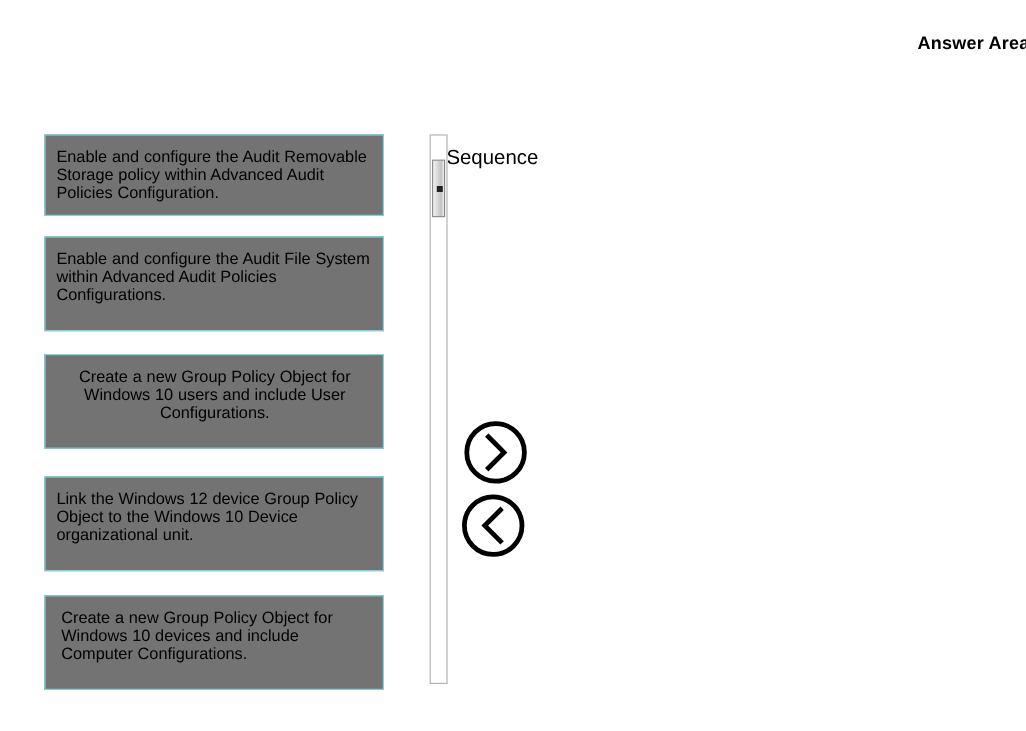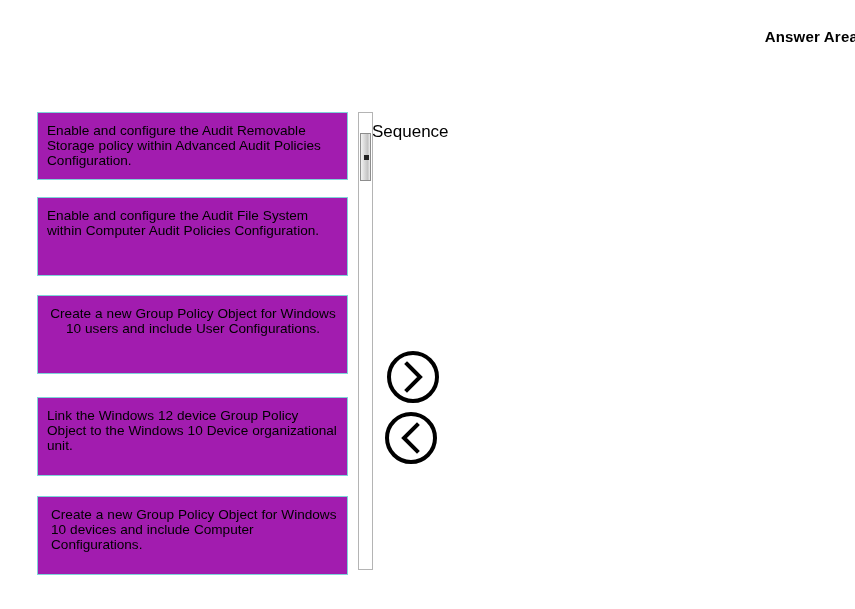--- a/index.html
+++ b/index.html
@@ -65,24 +65,24 @@
     position: absolute;
     left: 37px;
     top: 112px;
     width: 313px;
     height: 458px;
   }
 
   .action-box {
     position: absolute;
     left: 0;
-    width: 311px;
+    width: 283px;
     box-sizing: border-box;
     border: 1px solid #7ed4d8;
-    background: #a21caf;
+    background: #737373;
     padding: 10px 8px 6px 9px;
   }
   .action-box .txt {
     font-size: 13.6px;
     line-height: 15.2px;
     color: #000000;
     word-spacing: 0.2px;
   }
 
   
@@ -155,21 +155,21 @@
   <div class="col-header actions">Actions</div>
   <div class="col-header sequence">Sequence</div>
 
   <div class="actions-panel">
 
     <div class="action-box b0">
       <div class="txt">Enable and configure the Audit Removable Storage policy within Advanced Audit Policies Configuration.</div>
     </div>
 
     <div class="action-box b1">
-      <div class="txt">Enable and configure the Audit File System within Computer Audit Policies Configuration.</div>
+      <div class="txt">Enable and configure the Audit File System within Advanced Audit Policies Configurations.</div>
     </div>
 
     <div class="action-box b2">
       <div class="txt">Create a new Group Policy Object for Windows 10 users and include User Configurations.</div>
     </div>
 
     <div class="action-box b3">
       <div class="txt">Link the Windows 12 device Group Policy Object to the Windows 10 Device organizational unit.</div>
     </div>
 

